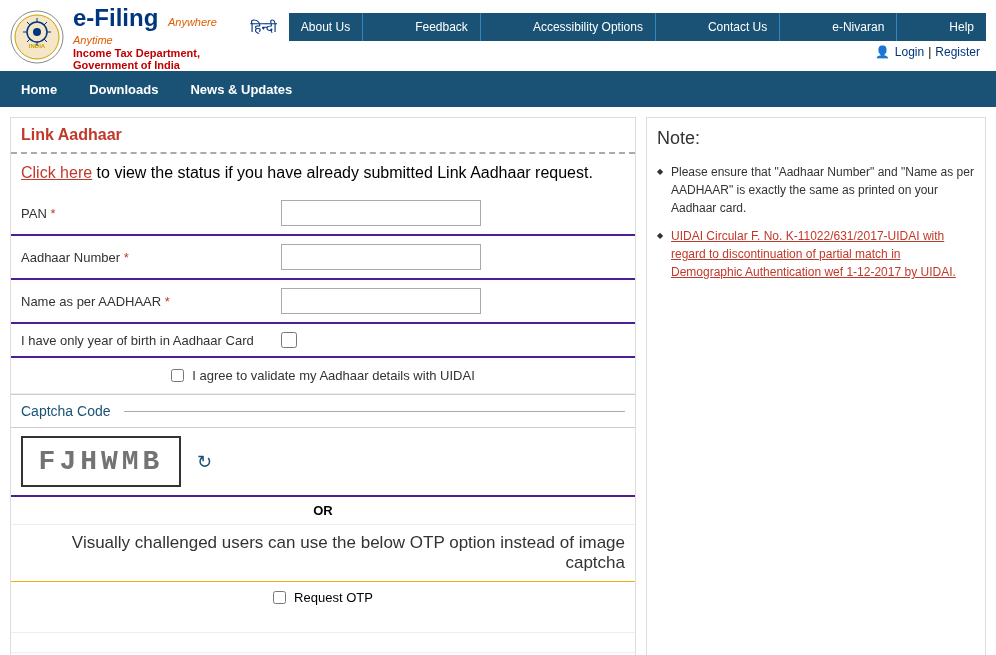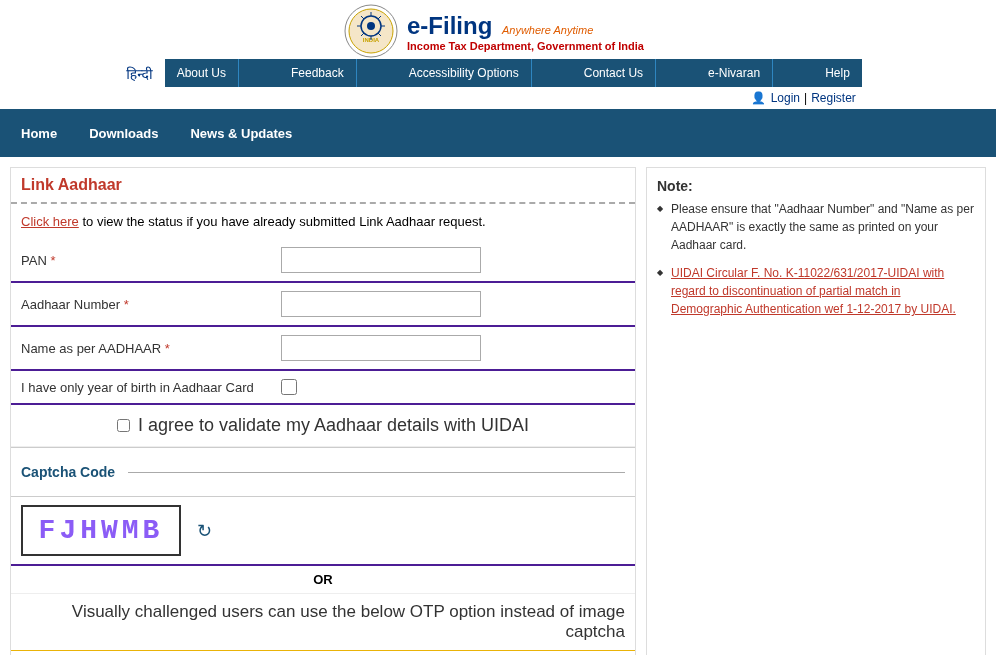--- a/index.html
+++ b/index.html
@@ -12,21 +12,21 @@
     .logo-text {
       display: flex;
       flex-direction: column;
     }
 
     
     .main-nav {
       background: #1a5276;
       display: flex;
       align-items: center;
-      height: 48px;
+      height: 36px;
       padding: 0 5px;
     }
     .main-nav a {
       color: #fff;
       text-decoration: none;
       padding: 8px 16px;
       font-size: 13px;
       font-weight: bold;
       display: inline-block;
       cursor: pointer;
@@ -47,21 +47,21 @@
     }
     .form-title {
       color: #c0392b;
       font-size: 16px;
       font-weight: bold;
       padding: 8px 10px;
       border-bottom: 2px dashed #aaa;
     }
     .click-here-row {
       padding: 10px;
-      font-size: 13px;
+      font-size: 16px;
     }
     .click-here-row a {
       color: #c0392b;
       cursor: pointer;
       text-decoration: underline;
     }
 
     
     .form-row {
       display: flex;
@@ -92,30 +92,30 @@
     
     .agree-row {
       display: flex;
       align-items: center;
       justify-content: center;
       padding: 10px;
       gap: 8px;
       border-bottom: 1px solid #eee;
     }
     .agree-row label {
-      font-size: 18px;
+      font-size: 13px;
       color: #333;
     }
 
     
     .captcha-title {
       color: #1a5276;
       font-size: 14px;
-      font-weight: bold;
-      padding: 16px 10px;
+      font-weight: normal;
+      padding: 8px 10px;
       border-top: 1px solid #ccc;
       border-bottom: 1px solid #ccc;
       display: flex;
       align-items: center;
       gap: 8px;
       justify-content: center;
     }
     .captcha-title::after {
       content: '';
       flex: 1;
@@ -124,21 +124,21 @@
     }
 
     .captcha-image-box {
       background: #fff;
       border: 2px solid #333;
       padding: 8px 14px;
       font-size: 28px;
       font-weight: bold;
       font-family: 'Courier New', monospace;
       letter-spacing: 4px;
-      color: #8b5cf6;
+      color: #737373;
       display: inline-block;
       min-width: 160px;
       text-align: center;
     }
     .refresh-icon {
       display: inline-block;
       color: #1a5276;
       font-size: 18px;
       cursor: pointer;
       margin-left: 8px;
@@ -175,24 +175,24 @@
 
     
     .note-panel {
       width: 340px;
       border: 1px solid #ddd;
       padding: 10px;
       font-size: 12px;
       color: #333;
     }
     .note-title {
-      font-size: 14px;
-      font-weight: bold;
-      color: #333;
-      margin-bottom: 6px;
+      font-size: 18px;
+      font-weight: normal;
+      color: #333;
+      margin-bottom: 14px;
     }
     .note-list {
       list-style: none;
       padding: 0;
     }
     .note-list li {
       margin-bottom: 10px;
       padding-left: 14px;
       position: relative;
       line-height: 1.5;
@@ -230,21 +230,21 @@
       border-right: 1px solid #2e86c1;
       cursor: pointer;
     }
     .top-nav-row a:last-child { border-right: none; }
   </style>
 </head>
 <body>
 
 <div class="top-bar-full">
 
-  <div style="display:flex; justify-content:space-between; align-items:center; background:#fff; padding: 4px 18px 0 10px; flex-direction: column;">
+  <div style="display:flex; justify-content:space-between; align-items:center; background:#fff; padding: 4px 10px 0 10px;">
 
     <div class="logo-area">
 
       <div style="width:55px;height:55px;margin-right:8px;">
         <svg width="55" height="55" viewBox="0 0 55 55">
           <circle cx="27" cy="27" r="26" fill="#fff" stroke="#888" stroke-width="1"></circle>
           <circle cx="27" cy="27" r="22" fill="#f5e6c8" stroke="#c8a200" stroke-width="1"></circle>
           <circle cx="27" cy="22" r="10" fill="none" stroke="#003580" stroke-width="1.5"></circle>
           <circle cx="27" cy="22" r="4" fill="#003580"></circle>
           <text x="27" y="38" text-anchor="middle" font-size="6" fill="#c8a200" font-weight="bold">INDIA</text>

